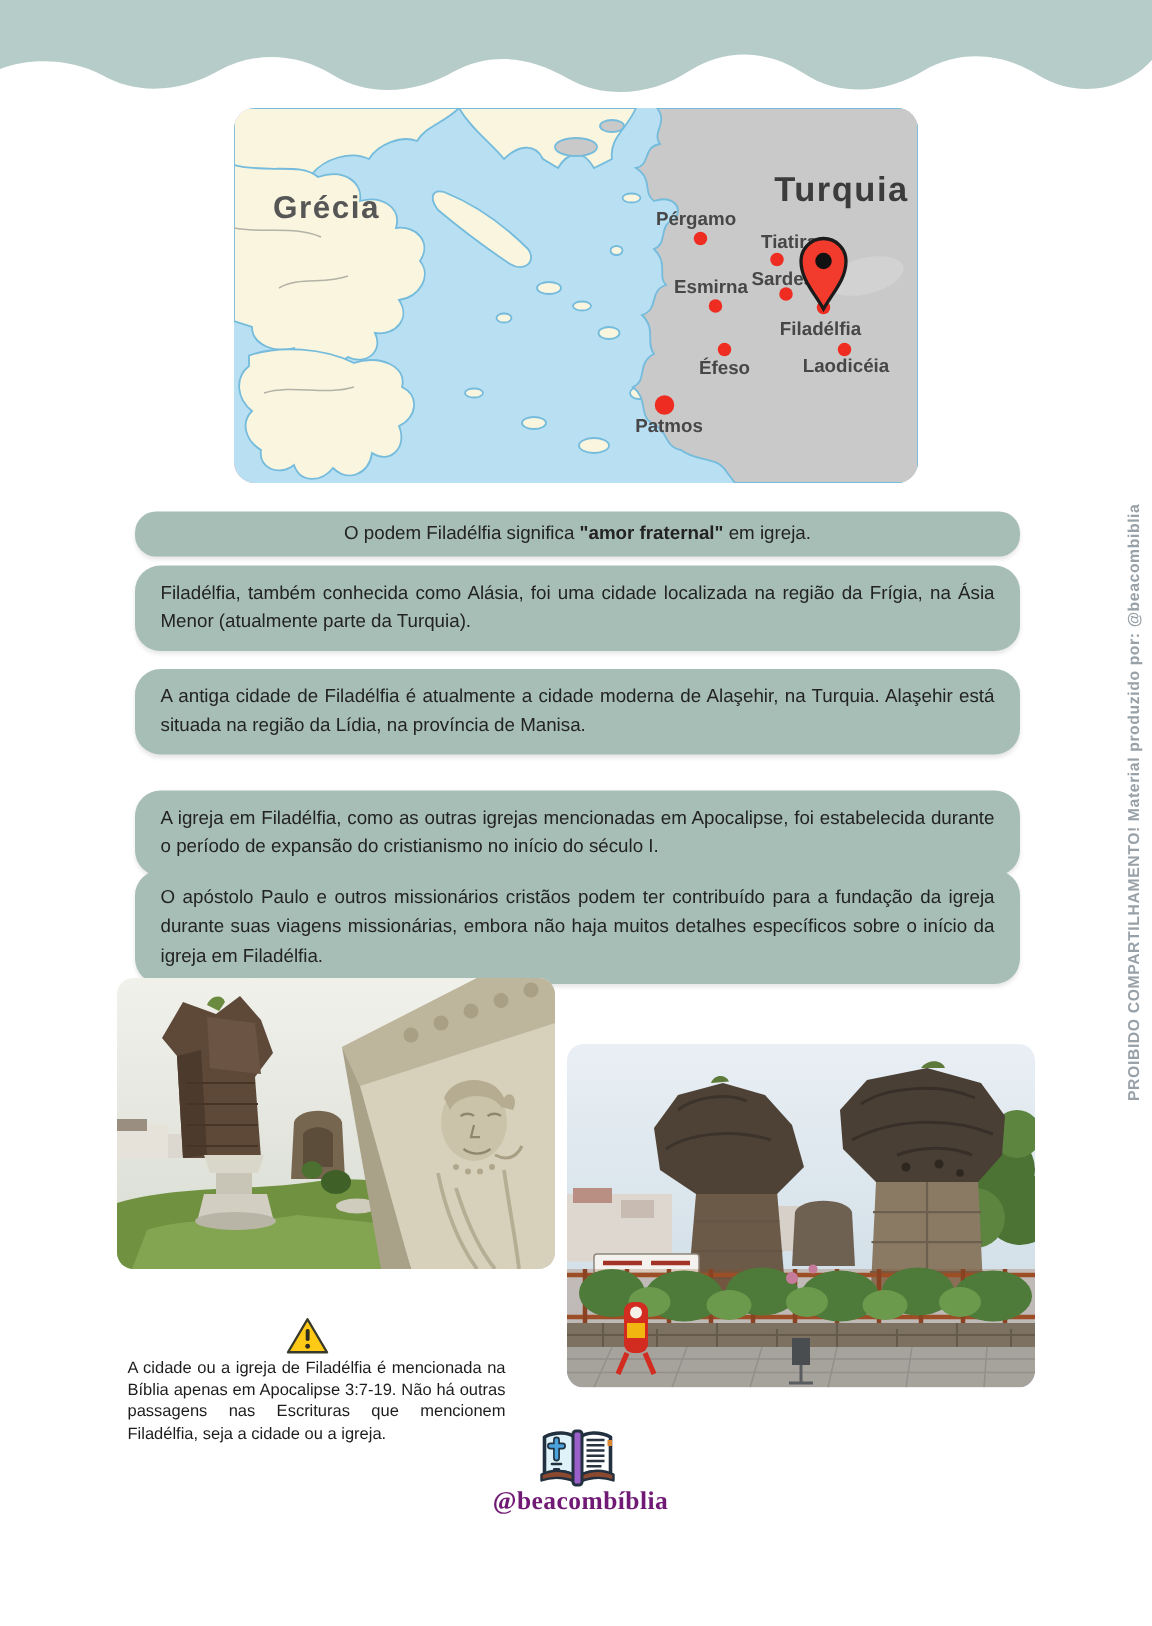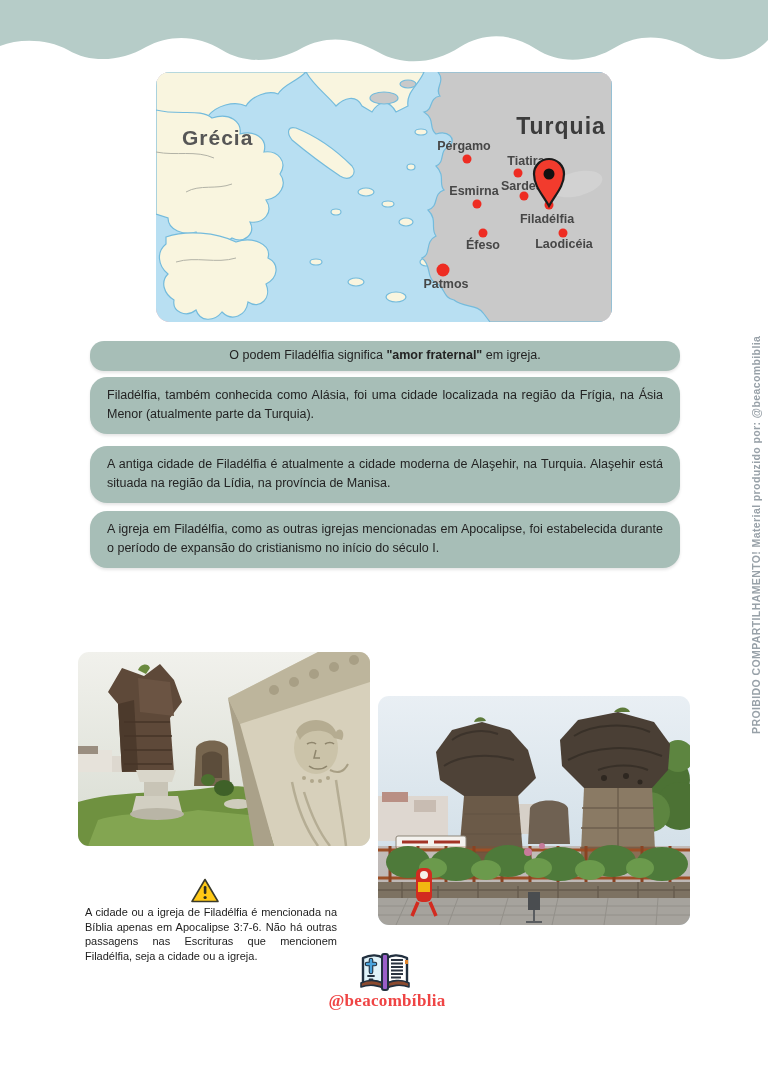--- a/index.html
+++ b/index.html
@@ -24,38 +24,38 @@
   
   .box{
     position:absolute;left:90px;width:590px;background:#a7beb7;
     box-sizing:border-box;box-shadow:0 2px 3px rgba(0,0,0,0.10);
     font-size:12.5px;line-height:1.55;color:#232323;
   }
   .box.headline{top:341px;border-radius:14px;padding:5px 18px 6px;text-align:center;}
   .box.fact{border-radius:17px;padding:9px 17px;text-align:justify;}
   .fact-0{top:377px;}
   .fact-1{top:446px;}
-  .fact-2{top:511px;}
+  .fact-2{top:527px;}
   .fact-3{top:580px;}
   
   .photo{position:absolute;border-radius:11px;overflow:hidden;}
   .photo-left{left:78px;top:652px;width:292px;height:194px;}
   .photo-right{left:378px;top:696px;width:312px;height:229px;}
   .photo svg{display:block;}
   
   .warning-icon{position:absolute;left:190px;top:877px;width:30px;height:27px;}
   .caption{
     position:absolute;left:85px;top:905px;width:252px;
     font-size:11px;line-height:1.33;text-align:justify;color:#1c1c1c;
   }
   
   .book-icon{position:absolute;left:357px;top:952px;width:56px;height:40px;}
   .handle{
     position:absolute;left:307px;top:991px;width:160px;text-align:center;
-    font-family:"Liberation Serif", serif;font-weight:bold;font-size:17px;color:#ef4444;
+    font-family:"Liberation Serif", serif;font-weight:bold;font-size:17px;color:#701a75;
     letter-spacing:0.3px;
   }
   
   .watermark{
     position:absolute;top:324px;right:6px;height:410px;
     writing-mode:vertical-rl;transform:rotate(180deg);
     font-size:10.5px;font-weight:bold;color:#98a1a8;letter-spacing:0.4px;
     white-space:nowrap;
   }
 </style>
@@ -150,20 +150,21 @@
     </svg>
   </div>
 
   <div class="box headline">
     <span>O podem Filadélfia significa </span><b>"amor fraternal"</b><span> em igreja.</span>
   </div>
 
   <div class="box fact fact-0">Filadélfia, também conhecida como Alásia, foi uma cidade localizada na região da Frígia, na Ásia Menor (atualmente parte da Turquia).</div>
   <div class="box fact fact-1">A antiga cidade de Filadélfia é atualmente a cidade moderna de Alaşehir, na Turquia. Alaşehir está situada na região da Lídia, na província de Manisa.</div>
   <div class="box fact fact-2">A igreja em Filadélfia, como as outras igrejas mencionadas em Apocalipse, foi estabelecida durante o período de expansão do cristianismo no início do século I.</div>
+  <div class="box fact fact-3">O apóstolo Paulo e outros missionários cristãos podem ter contribuído para a fundação da igreja durante suas viagens missionárias, embora não haja muitos detalhes específicos sobre o início da igreja em Filadélfia.</div>
 
   <div class="photo photo-left">
     <svg width="292" height="194" viewBox="0 0 292 194">
       <defs>
         <linearGradient id="sky1" x1="0" y1="0" x2="0" y2="1">
           <stop offset="0" stop-color="#f1f1ec"></stop>
             <stop offset="1" stop-color="#d8dcd2"></stop>
         </linearGradient>
       </defs>
       <rect width="292" height="194" fill="url(#sky1)"></rect>
@@ -333,21 +334,21 @@
       </g>
     </svg>
   </div>
 
   <svg class="warning-icon" viewBox="0 0 30 27">
     <path d="M15,2.5 L28,24.5 H2 Z" fill="#ffc916" stroke="#3a3a2a" stroke-width="1.6" stroke-linejoin="round"></path>
     <rect x="13.8" y="9" width="2.6" height="8" rx="1.2" fill="#2e2e20"></rect>
     <circle cx="15.1" cy="20.5" r="1.6" fill="#2e2e20"></circle>
   </svg>
 
-  <div class="caption">A cidade ou a igreja de Filadélfia é mencionada na Bíblia apenas em Apocalipse 3:7-6. Não há outras passagens nas Escrituras que mencionem Filadélfia, seja a cidade ou a igreja.</div>
+  <div class="caption">A cidade ou a igreja de Filadélfia é mencionada na Bíblia apenas em Apocalipse 3:7-19. Não há outras passagens nas Escrituras que mencionem Filadélfia, seja a cidade ou a igreja.</div>
 
   <svg class="book-icon" viewBox="0 0 56 40">
     <path d="M6,6 C14,2 22,3 26,6 L26,32 C22,29 14,28 6,31 Z" fill="#dff2f9" stroke="#22303f" stroke-width="2.4" stroke-linejoin="round"></path>
     <path d="M50,6 C42,2 34,3 30,6 L30,32 C34,29 42,28 50,31 Z" fill="#ffffff" stroke="#22303f" stroke-width="2.4" stroke-linejoin="round"></path>
     <path d="M4,31 C12,27 22,28 28,33 C34,28 44,27 52,31 L52,35 C44,32 34,33 28,37 C22,33 12,32 4,35 Z" fill="#8b4a2f" stroke="#22303f" stroke-width="1.6" stroke-linejoin="round"></path>
     <rect x="25" y="2" width="6" height="36" rx="2" fill="#9a5fc9" stroke="#22303f" stroke-width="2"></rect>
     <path d="M14,8 V20 M10,12 H18" stroke="#22303f" stroke-width="4.6" stroke-linecap="round"></path>
     <path d="M14,8 V20 M10,12 H18" stroke="#4aa3dc" stroke-width="2.4" stroke-linecap="round"></path>
     <path d="M11,24 H17 M12.5,27.5 H15.5" stroke="#22303f" stroke-width="1.8" stroke-linecap="round"></path>
     <path d="M34,8 H46 M34,11.5 H46 M34,15 H46 M34,18.5 H46 M34,22 H46 M34,25.5 H44" stroke="#2a3340" stroke-width="1.8"></path>

